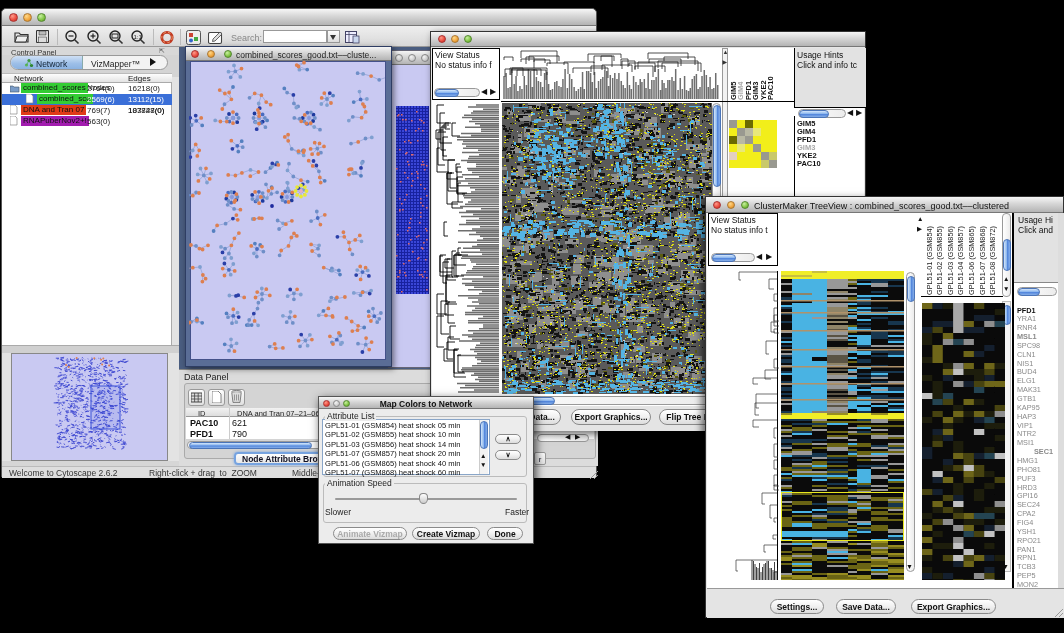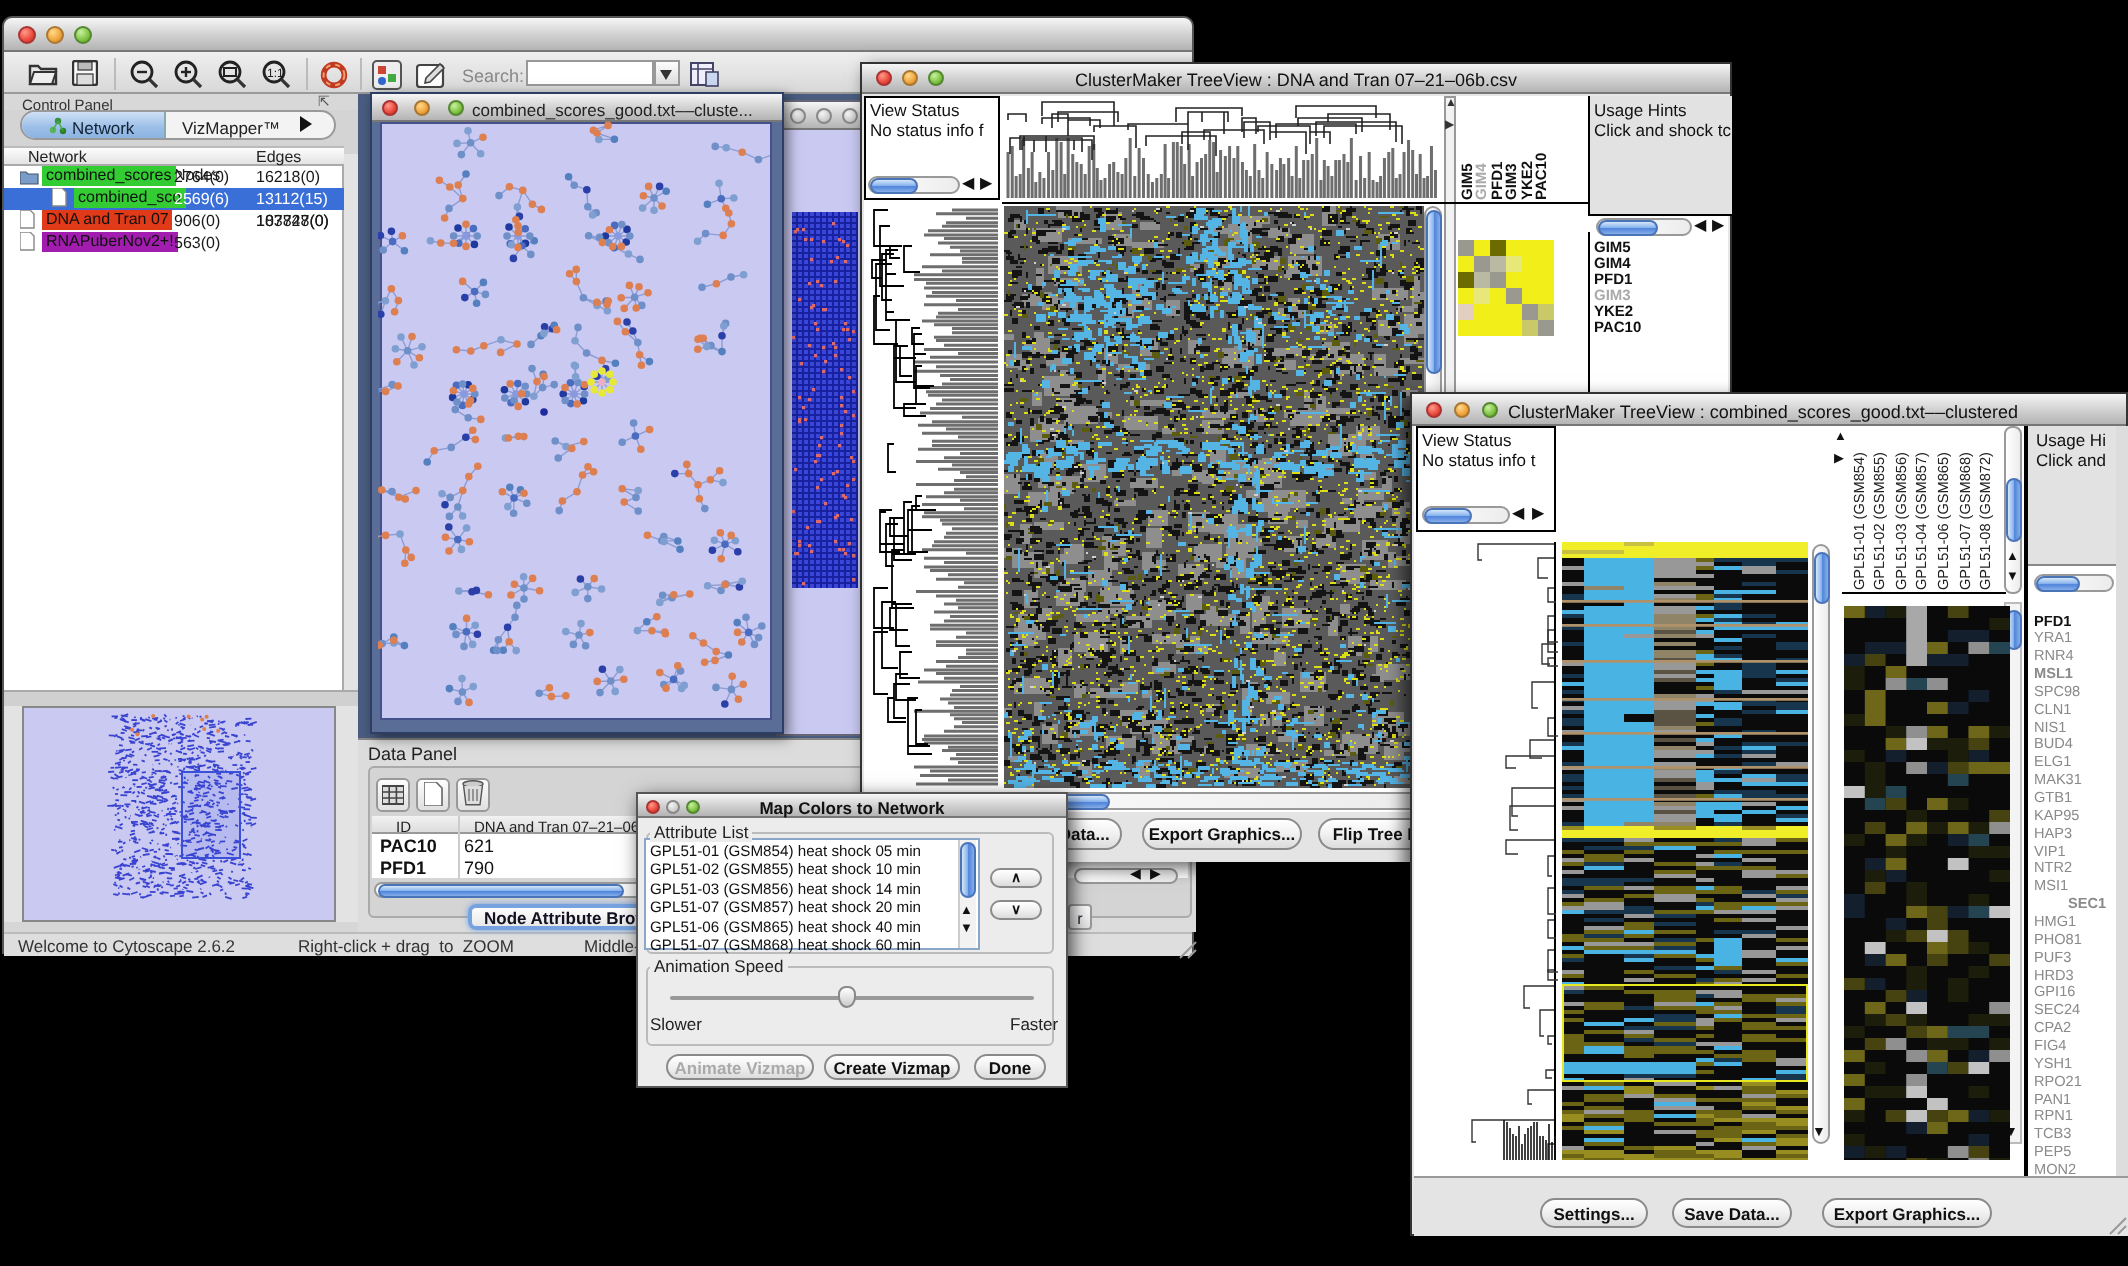--- a/index.html
+++ b/index.html
@@ -110,21 +110,21 @@
     <svg width="8" height="10" style="left:24px;top:85px">
       <path d="M0 0h5l2 2v7H0z" fill="#fff" stroke="#888" stroke-width=".7"></path>
     </svg>
     <div class="abs" style="left:35px;top:85px;height:10px;line-height:10.5px;background:#33cc33;padding:0 2px;font-size:8px;color:#101010">combined_sco</div>
     <div class="t" style="left:85px;top:86px;font-size:8px;color:#fff">2569(6)</div>
     <div class="t" style="left:126px;top:86px;font-size:8px;color:#fff">13112(15)</div>
     <svg width="8" height="10" style="left:8px;top:96px">
       <path d="M0 0h5l2 2v7H0z" fill="#fff" stroke="#888" stroke-width=".7"></path>
     </svg>
     <div class="abs" style="left:19px;top:96px;height:10px;line-height:10.5px;background:#e03a18;padding:0 2px;font-size:8px;color:#101010">DNA and Tran 07</div>
-    <div class="t" style="left:85px;top:97px;font-size:8px;color:#1a1a1a">906(0)</div>
+    <div class="t" style="left:85px;top:97px;font-size:8px;color:#1a1a1a">769(7)</div>
     <div class="t" style="left:126px;top:97px;font-size:8px;color:#1a1a1a">183728(0)</div>
     <svg width="8" height="10" style="left:8px;top:107px">
       <path d="M0 0h5l2 2v7H0z" fill="#fff" stroke="#888" stroke-width=".7"></path>
     </svg>
     <div class="abs" style="left:19px;top:107px;height:10px;line-height:10.5px;background:#a21caf;padding:0 2px;font-size:8px;color:#101010">RNAPuberNov2+!</div>
     <div class="t" style="left:85px;top:108px;font-size:8px;color:#1a1a1a">563(0)</div>
     <div class="t" style="left:126px;top:97px;font-size:8px;color:#1a1a1a">107847(0)</div>
     <div class="abs" style="left:0;top:336px;width:177px;height:8px;background:#d0d0d0;border-top:1px solid #aaa"></div>
     <div class="abs" style="left:9px;top:344px;width:157px;height:108px;background:#c9c9f2;border:1px solid #888"></div>
     <div class="abs" style="left:0;top:452px;width:177px;height:5px;background:#d6d6d6"></div>
@@ -1136,21 +1136,20 @@
     <circle cx="56.0" cy="12.9" r="1" fill="#dd7f50"></circle>
     <circle cx="66.6" cy="6.0" r="1" fill="#dd7f50"></circle>
     <circle cx="92.1" cy="12.5" r="1" fill="#dd7f50"></circle>
     <rect x="81" y="34" width="29" height="43" fill="rgba(60,80,220,0.12)" stroke="#3a50d8" stroke-width="1"></rect>
   </svg>
 <div class="abs" style="left:430px;top:31px;width:436px;height:400px;background:#e6e6e6;border:1px solid #333;box-shadow:3px 3px 8px rgba(0,0,0,.6)">
     <div class="abs tbar" style="left:0;top:0;width:100%;height:15px"></div>
     <div class="light lr" style="left:7px;top:3px;width:8px;height:8px"></div>
     <div class="light lo" style="left:20px;top:3px;width:8px;height:8px"></div>
     <div class="light lg" style="left:33px;top:3px;width:8px;height:8px"></div>
-    <div class="t" style="left:0;right:0;top:3px;text-align:center;font-size:9px;color:#111">ClusterMaker TreeView : DNA and Tran 07–21–06b.csv</div>
     <div class="abs" style="left:1px;top:16px;width:432px;height:363px;background:#fff"></div>
     <div class="abs" style="left:1px;top:16px;width:68px;height:52px;background:#fff;border:1px solid #000"></div>
     <div class="t" style="left:4px;top:18px;font-size:8.5px;color:#111">View Status</div>
     <div class="t" style="left:4px;top:28px;font-size:8.5px;color:#111">No status info f</div>
     <div class="abs aquat" style="left:3px;top:56px;width:46px;height:9px"></div>
     <div class="pill" style="left:4px;top:56.5px;width:24px;height:8px"></div>
     <div class="t" style="left:50px;top:55px;font-size:8px;color:#111">◀</div>
     <div class="t" style="left:59px;top:55px;font-size:8px;color:#111">▶</div>
     <div class="abs" style="left:291px;top:16px;width:6px;height:347px;background:#f2f2f2;border:1px solid #999"></div>
     <div class="t" style="left:291.5px;top:17px;font-size:6px;color:#333">▲</div>
@@ -1160,21 +1159,21 @@
       <text transform="translate(8,52) rotate(-90)" font-size="7.5" font-weight="bold" font-family="Liberation Sans" fill="#111">GIM5</text>
       <text transform="translate(15,52) rotate(-90)" font-size="7.5" font-weight="bold" font-family="Liberation Sans" fill="#aaa">GIM4</text>
       <text transform="translate(23,52) rotate(-90)" font-size="7.5" font-weight="bold" font-family="Liberation Sans" fill="#111">PFD1</text>
       <text transform="translate(30,52) rotate(-90)" font-size="7.5" font-weight="bold" font-family="Liberation Sans" fill="#111">GIM3</text>
       <text transform="translate(38,52) rotate(-90)" font-size="7.5" font-weight="bold" font-family="Liberation Sans" fill="#111">YKE2</text>
       <text transform="translate(45,52) rotate(-90)" font-size="7.5" font-weight="bold" font-family="Liberation Sans" fill="#111">PAC10</text>
     </svg>
     <div class="abs" style="left:297px;top:69px;width:66px;height:1px;background:#000"></div>
     <div class="abs" style="left:363px;top:16px;width:72px;height:60px;background:#e2e2e2;border-left:1px solid #000;border-bottom:1px solid #000"></div>
     <div class="t" style="left:366px;top:18px;font-size:8.5px;color:#111">Usage Hints</div>
-    <div class="t" style="left:366px;top:28px;font-size:8.5px;color:#111">Click and shock tc</div>
+    <div class="t" style="left:366px;top:28px;font-size:8.5px;color:#111">Click and info tc</div>
     <div class="abs aquat" style="left:367px;top:77px;width:48px;height:9px"></div>
     <div class="pill" style="left:368px;top:77.5px;width:30px;height:8px"></div>
     <div class="t" style="left:416px;top:76px;font-size:8px;color:#111">◀</div>
     <div class="t" style="left:425px;top:76px;font-size:8px;color:#111">▶</div>
     <svg width="48" height="48" style="left:298px;top:88px">
       <rect x="0" y="0" width="8" height="8" fill="#999990"></rect>
       <rect x="8" y="0" width="8" height="8" fill="#f2ee1a"></rect>
       <rect x="16" y="0" width="8" height="8" fill="#6b6b00"></rect>
       <rect x="24" y="0" width="8" height="8" fill="#f2ee1a"></rect>
       <rect x="32" y="0" width="8" height="8" fill="#f2ee1a"></rect>

